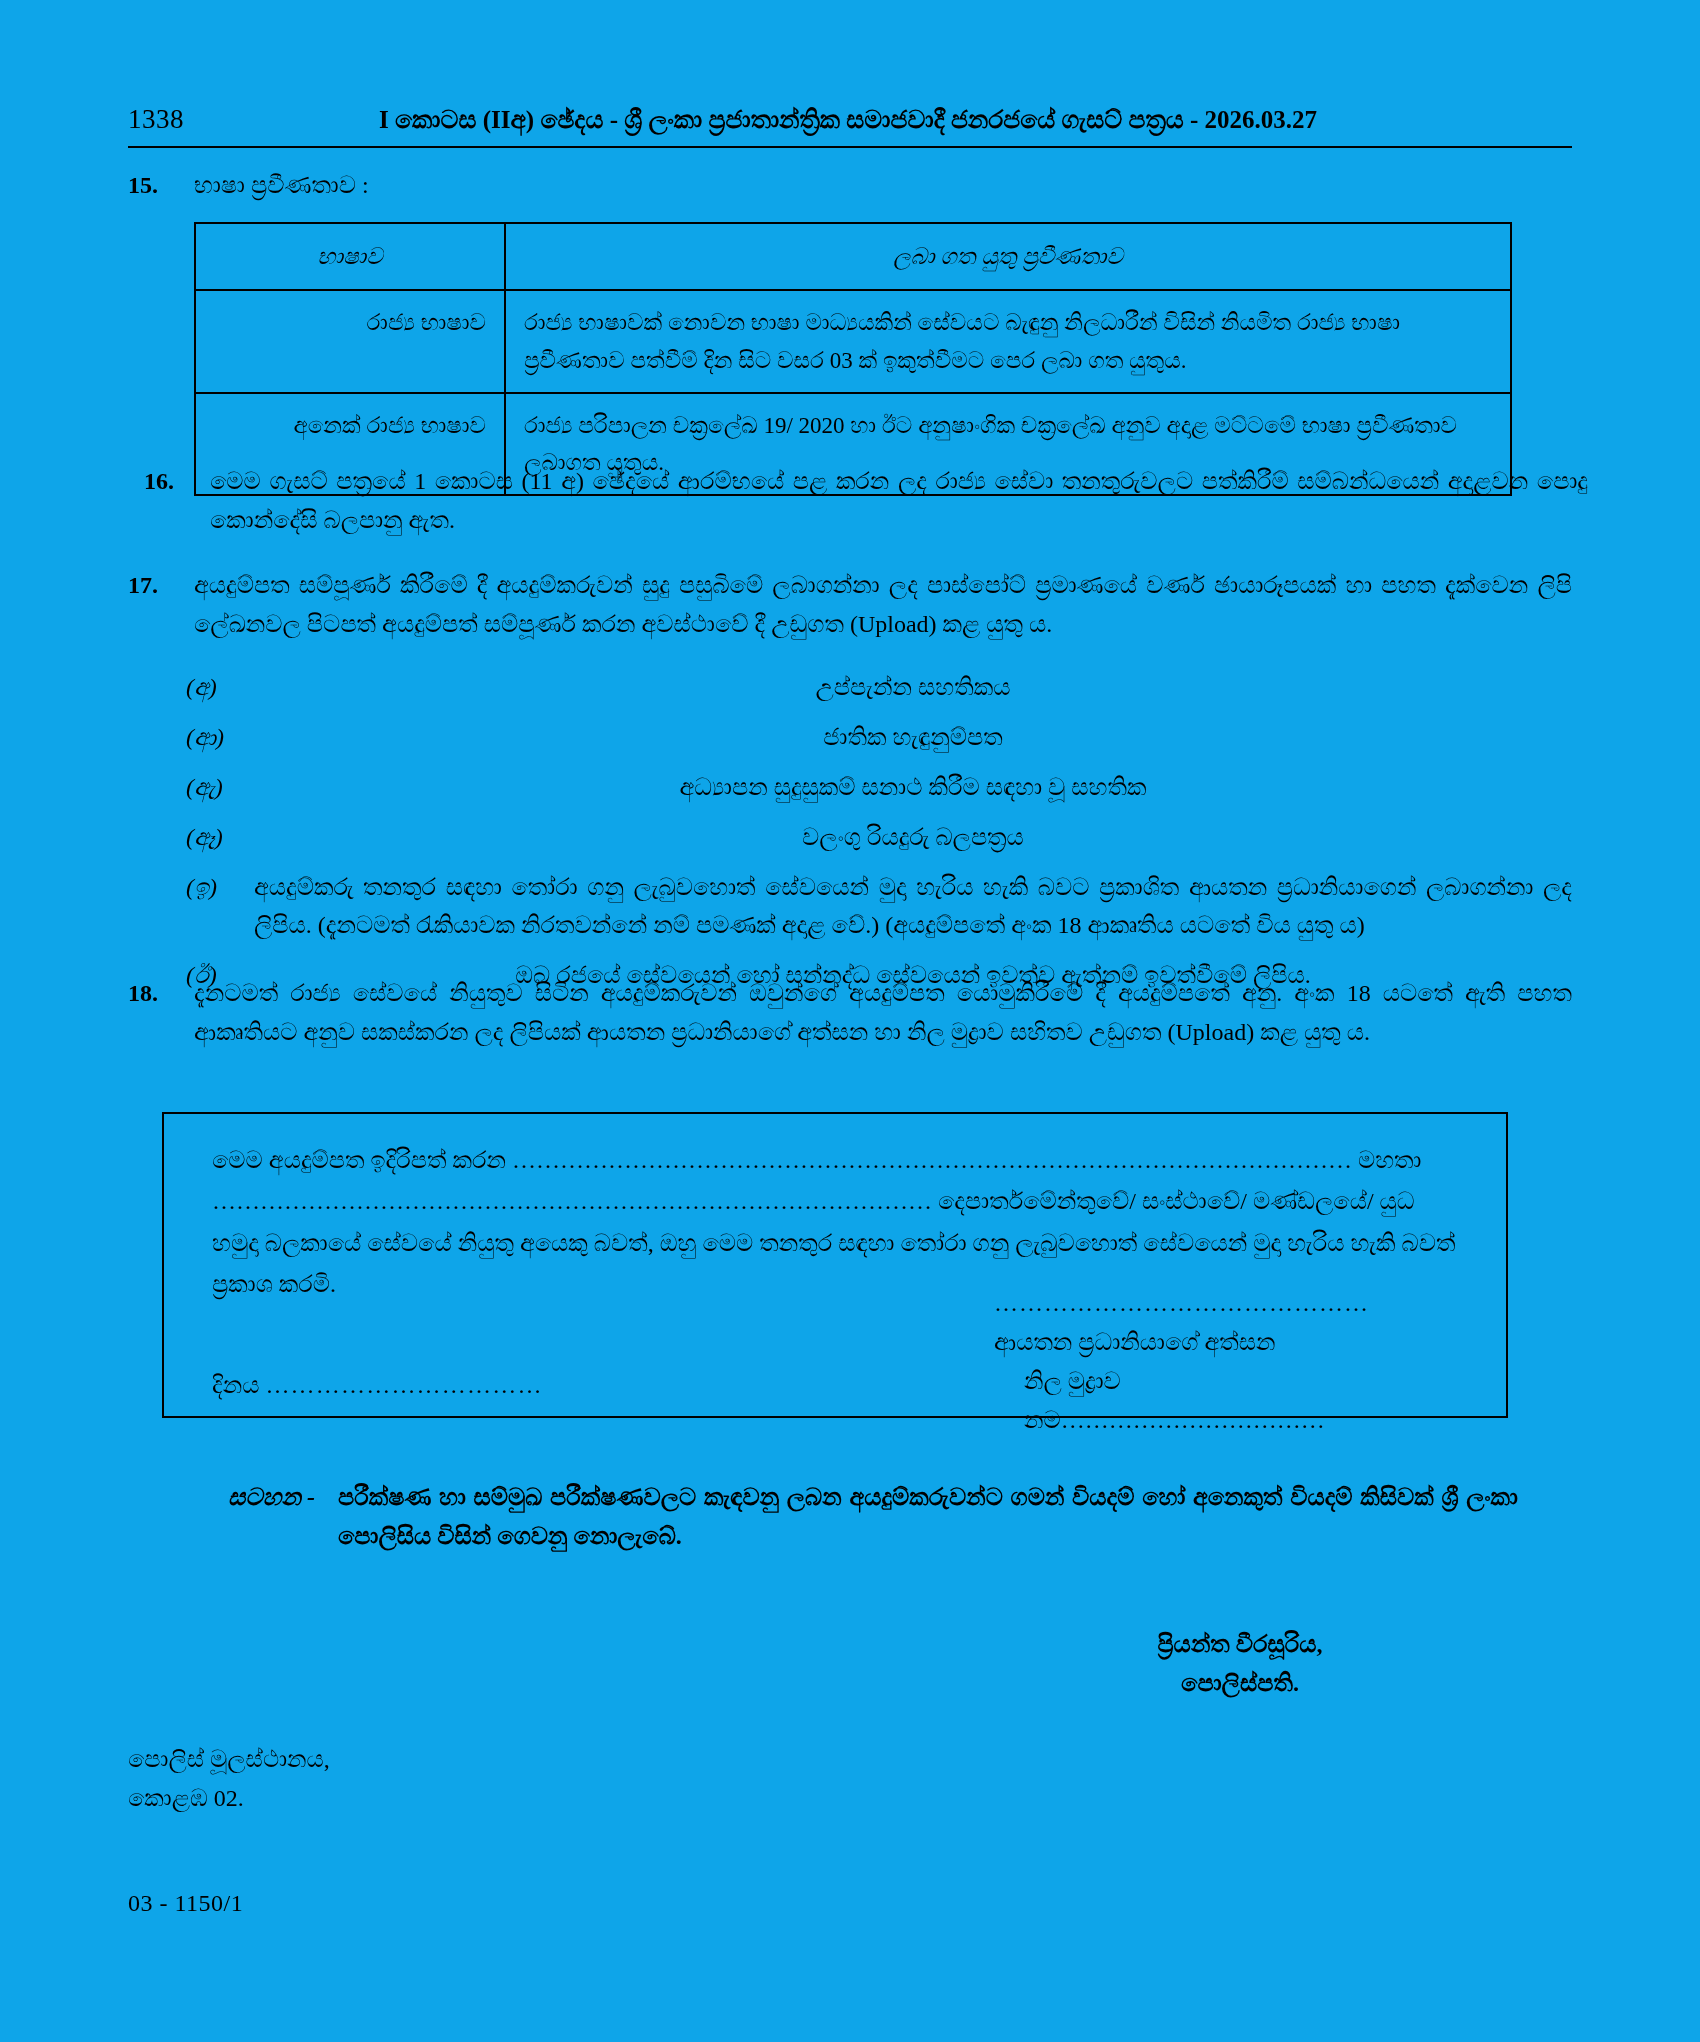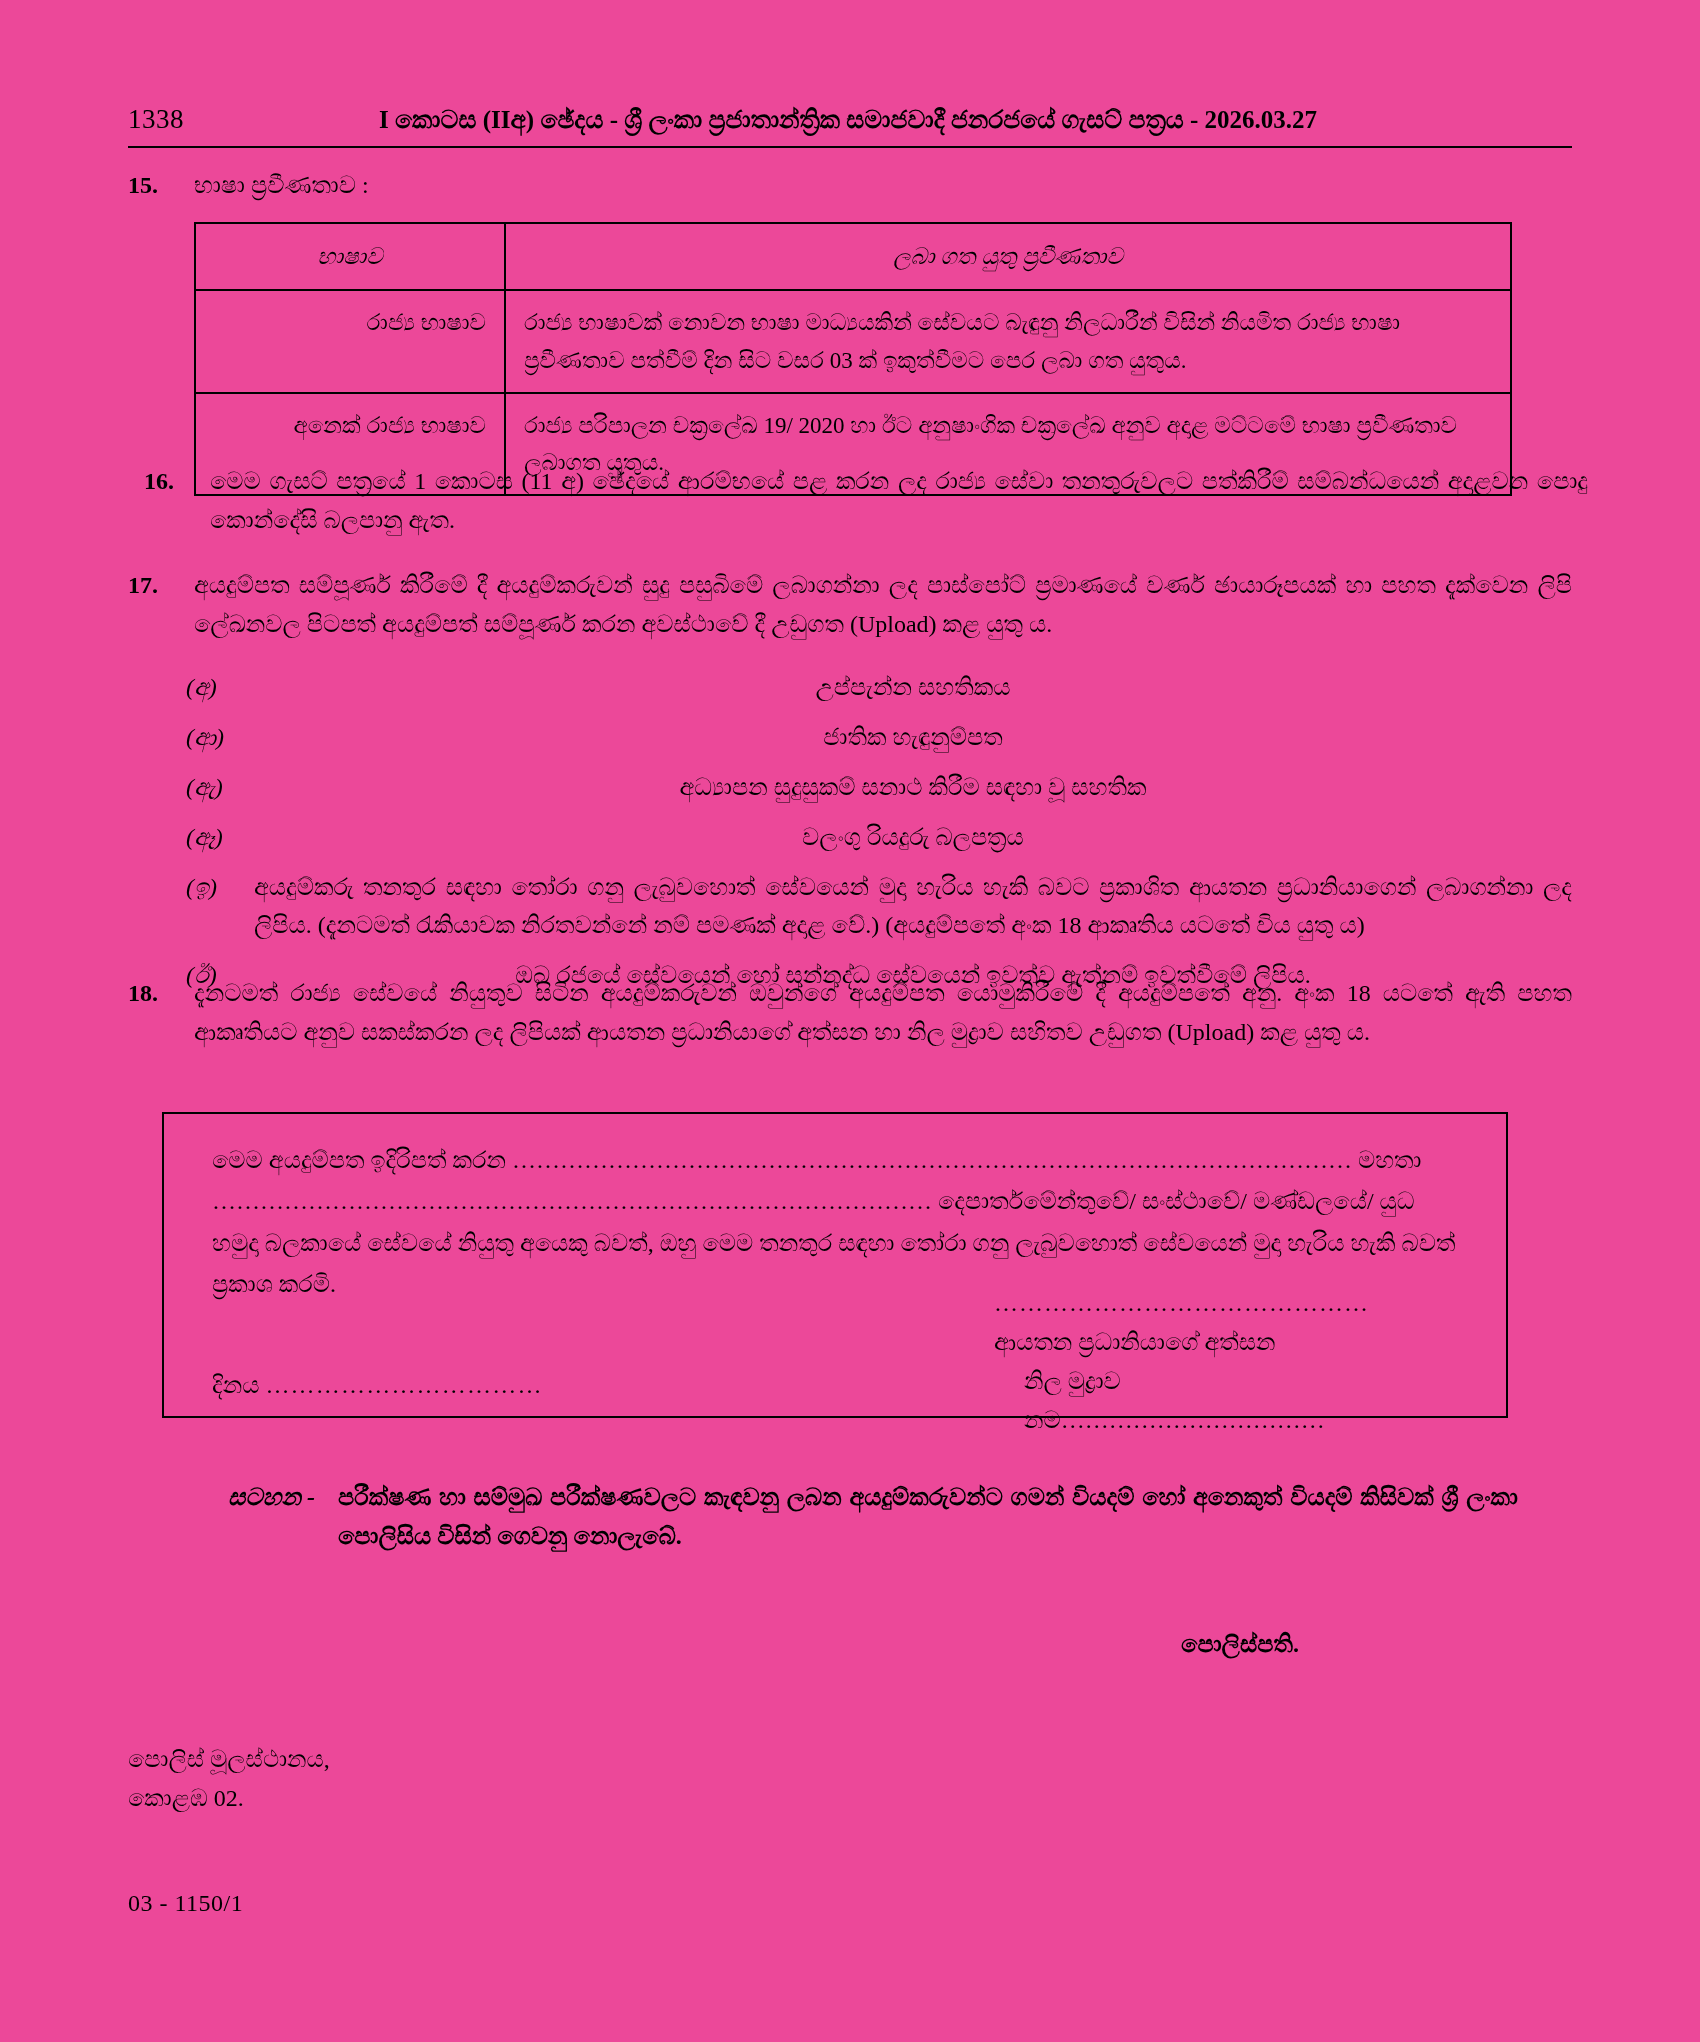--- a/index.html
+++ b/index.html
@@ -4,21 +4,21 @@
 <style>
   html, body {
     margin: 0;
     padding: 0;
     background: #ffffff;
   }
   .page {
     position: relative;
     width: 1700px;
     height: 2042px;
-    background: #ec4899;
+    background: #0ea5e9;
     margin: 0 auto;
     font-family: "Liberation Serif", "DejaVu Serif", serif;
     color: #000000;
     box-sizing: border-box;
   }
 
   
   .header-row {
     position: absolute;
     left: 128px;
@@ -296,20 +296,21 @@
       <span class="dots">……………………………</span>
     </div>
   </div>
 
   <div class="note">
     <div class="note-label">සටහන -</div>
     <div class="note-body">පරීක්ෂණ හා සම්මුඛ පරීක්ෂණවලට කැඳවනු ලබන අයදුම්කරුවන්ට ගමන් වියදම් හෝ අනෙකුත් වියදම් කිසිවක් ශ්‍රී ලංකා පොලිසිය විසින් ගෙවනු නොලැබේ.</div>
   </div>
 
   <div class="signature">
+    <div>ප්‍රියන්ත වීරසූරිය,</div>
     <div>පොලිස්පති.</div>
   </div>
 
   <div class="address">
     <div>පොලිස් මූලස්ථානය,</div>
     <div>කොළඹ 02.</div>
   </div>
 
   <div class="footer-ref">03 - 1150/1</div>
 

